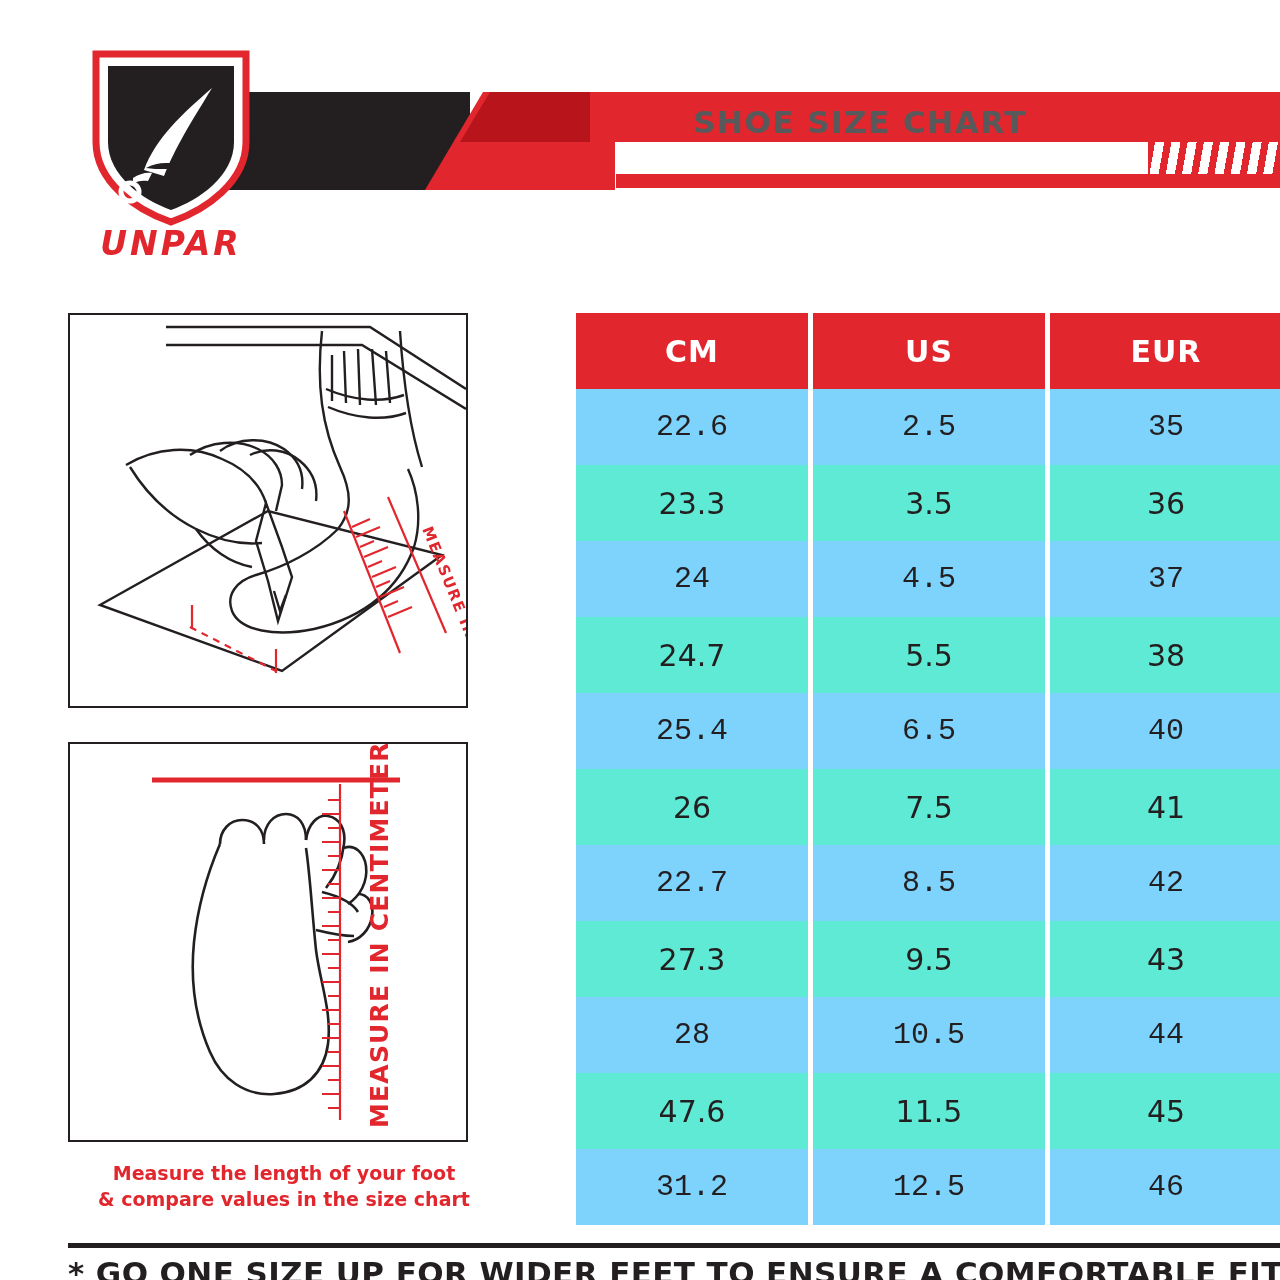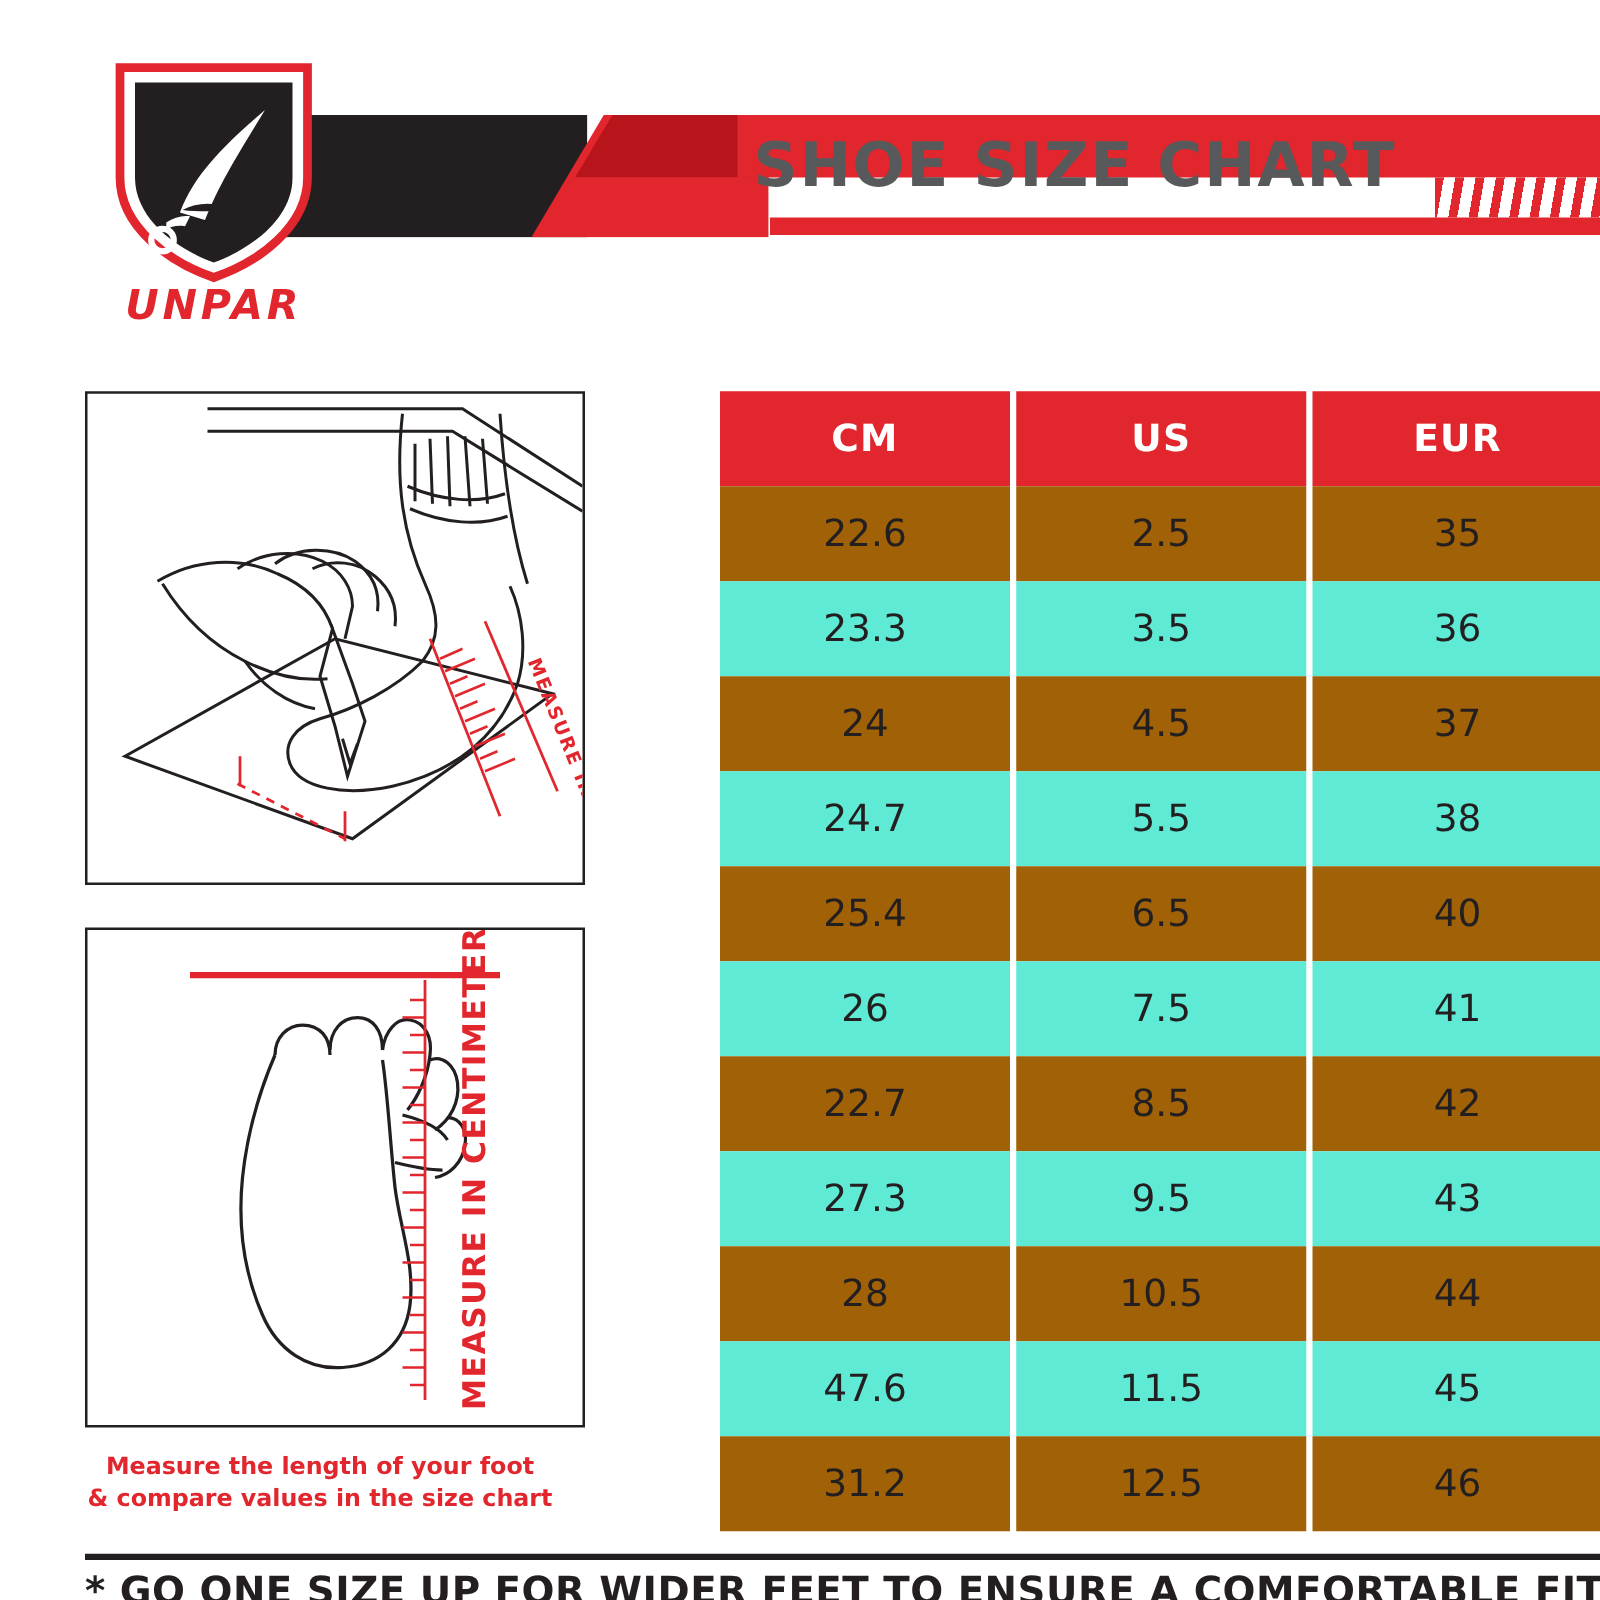--- a/index.html
+++ b/index.html
@@ -78,21 +78,21 @@
     width: 132px;
     height: 32px;
     background: repeating-linear-gradient(100deg, #e1262d 0 7px, #ffffff 7px 16px);
   }
   .chart-title {
     position: absolute;
     left: 500px;
     top: 104px;
     width: 720px;
     text-align: center;
-    font-size: 49px;
+    font-size: 31px;
     font-weight: bold;
     letter-spacing: 1.5px;
     color: #58595b;
     z-index: 5;
     font-family: "DejaVu Sans", sans-serif;
   }
 
   
   .logo-wrap {
     position: absolute;
@@ -120,21 +120,21 @@
     position: absolute;
     border: 2px solid #231f20;
     background: #fff;
     box-sizing: border-box;
   }
   #panel-measure { left: 68px; top: 313px; width: 400px; height: 395px; }
   #panel-foot    { left: 68px; top: 742px; width: 400px; height: 400px; }
 
   .caption {
     position: absolute;
-    left: 56px;
+    left: 84px;
     top: 1160px;
     width: 400px;
     text-align: center;
     font-size: 19px;
     line-height: 26px;
     font-weight: bold;
     color: #e1262d;
     font-family: "DejaVu Sans", sans-serif;
   }
 
@@ -162,21 +162,21 @@
     font-family: "DejaVu Sans", sans-serif;
   }
   .trow.head .tcell {
     background: #e1262d;
     color: #ffffff;
     font-weight: bold;
     font-size: 30px;
     letter-spacing: 1px;
   }
   .trow.alt .tcell { background: #5eead4; }
-  .trow.plain .tcell { background: #a16207; }
+  .trow.plain .tcell { background: #7dd3fc; font-family: Liberation Mono, monospace; }
 
   
   .footer-rule {
     position: absolute;
     left: 68px;
     top: 1243px;
     width: 1212px;
     height: 5px;
     background: #231f20;
   }

